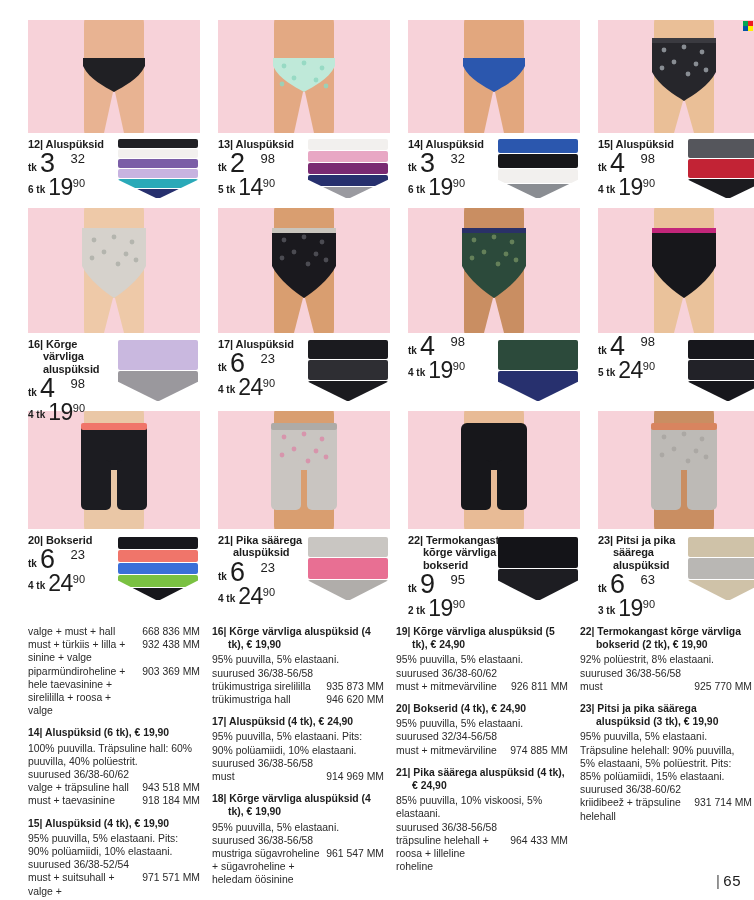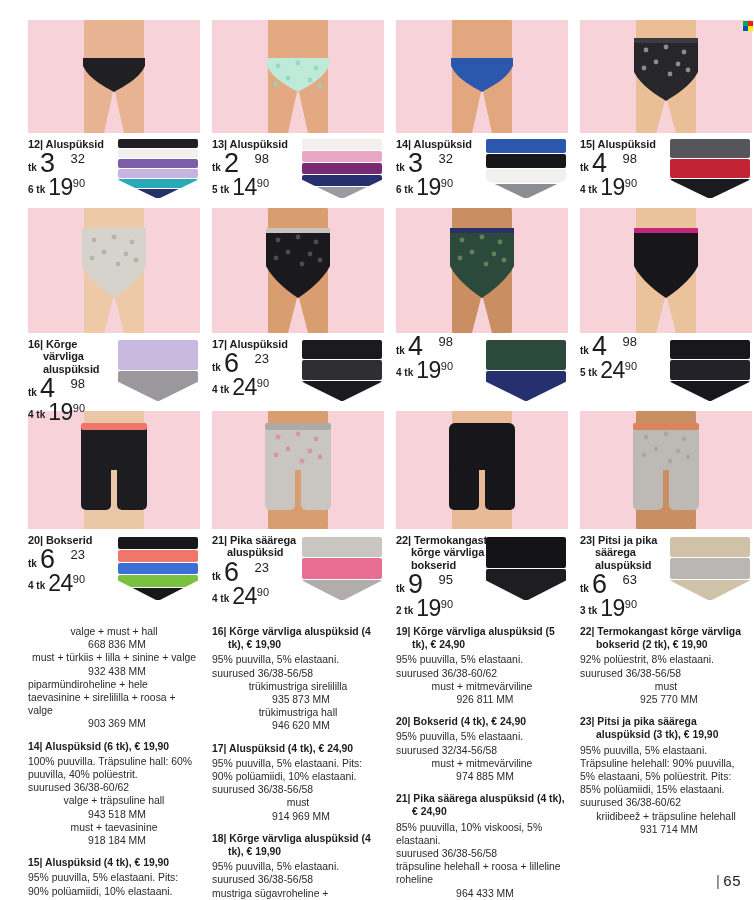--- a/index.html
+++ b/index.html
@@ -6,21 +6,21 @@
   body{
     width:754px;height:900px;overflow:hidden;position:relative;
     background:#ffffff;
     font-family:"Liberation Sans","DejaVu Sans",sans-serif;
     color:#1c1c1c;
     -webkit-font-smoothing:antialiased;
   }
   .catalog{
     display:grid;
     grid-template-columns:repeat(4,172px);
-    column-gap:12px;
+    column-gap:18px;
     padding:20px 0 0 28px;
   }
   .cell{display:flex;flex-direction:column;}
   .photo{width:172px;overflow:hidden;}
   .r0 .photo{height:113px}
   .r1 .photo{height:125px}
   .r2 .photo{height:118px}
   .info{position:relative;background:#ffffff;margin-bottom:3px;}
   .r0 .info{height:72px}
   .r1 .info{height:75px}
@@ -50,21 +50,21 @@
   .details{
     display:grid;
     grid-template-columns:repeat(4,172px);
     column-gap:12px;
     padding:13px 0 0 28px;
     font-size:10.4px;line-height:13.2px;color:#2a2a2a;
   }
   .blk{margin-bottom:9px;}
   .blk-title{font-weight:bold;padding-left:16px;text-indent:-16px;margin-bottom:2px;color:#1c1c1c;}
   .dline{}
-  .cline{display:flex;justify-content:space-between;align-items:center;flex-direction:column;}
+  .cline{display:flex;justify-content:space-between;align-items:flex-start;}
   .cline .code{white-space:nowrap;padding-left:6px;}
   .pagenum{
     position:absolute;top:872px;right:13px;
     font-size:15px;color:#1a1a1a;letter-spacing:0.5px;
   }
   .pagenum .pipe{font-weight:300;color:#555;margin-right:3px;}
   .regmark{
     position:absolute;top:21px;right:1px;width:10px;height:10px;
     display:grid;grid-template-columns:5px 5px;grid-template-rows:5px 5px;
   }

